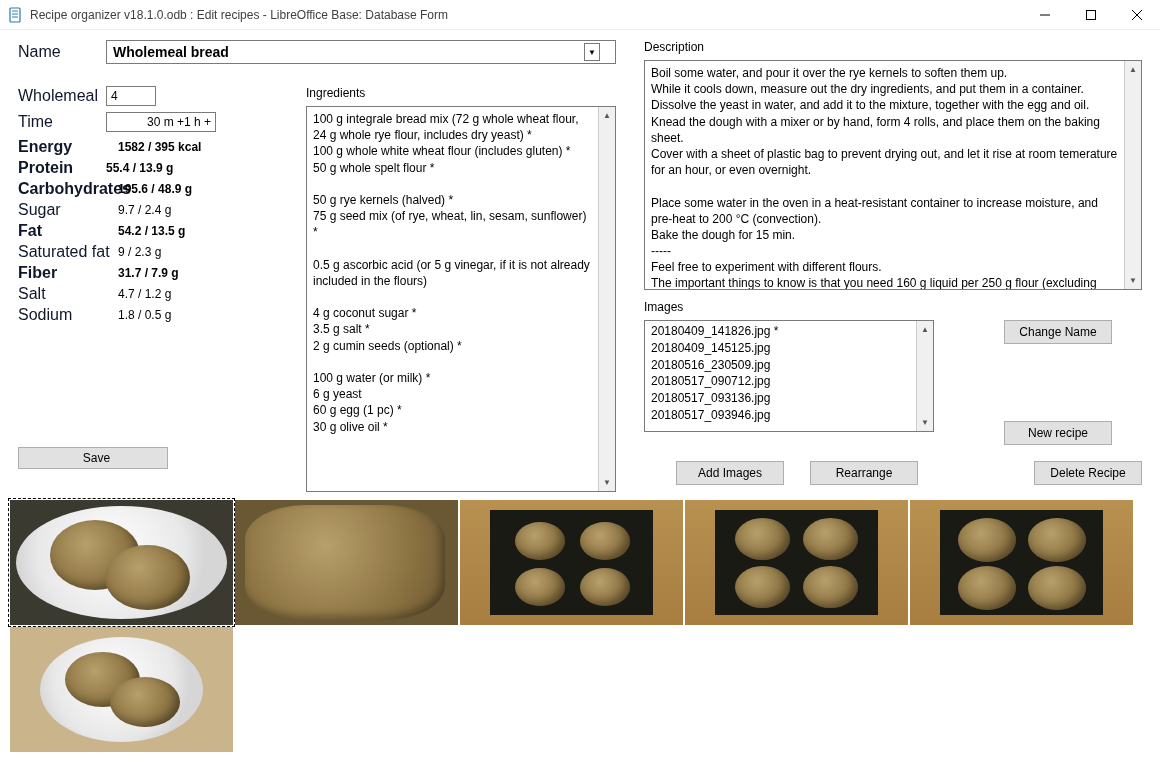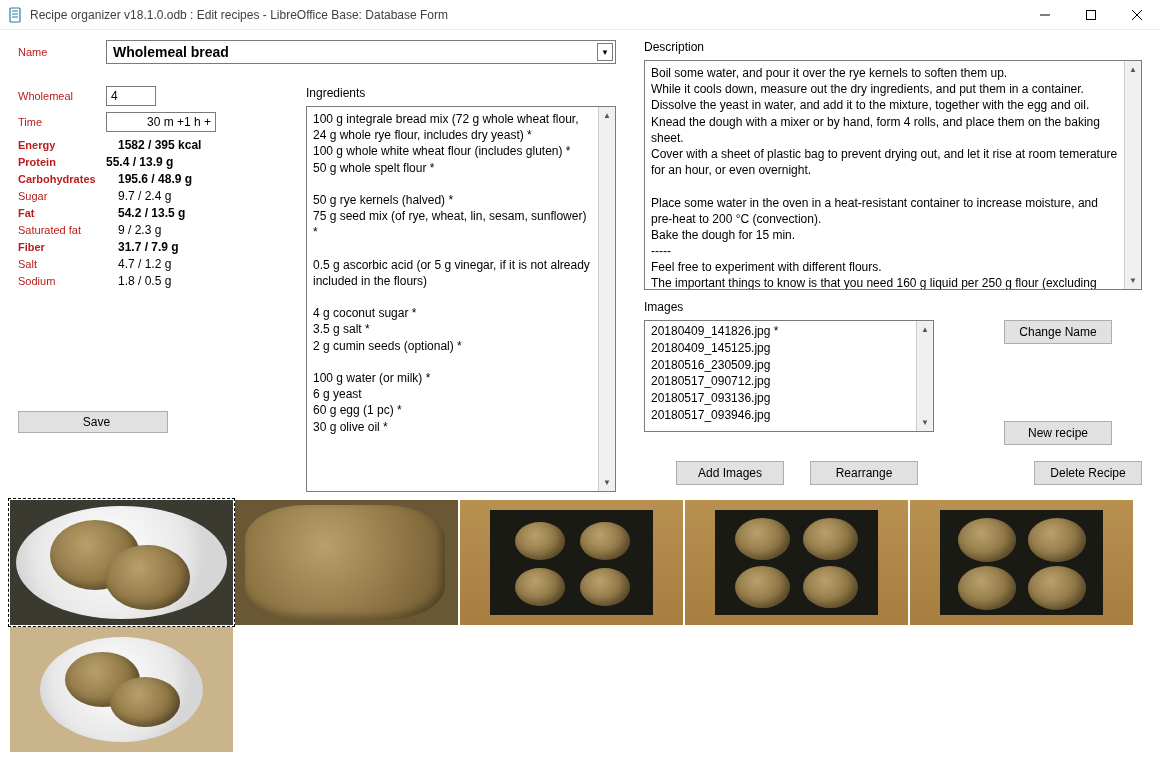--- a/index.html
+++ b/index.html
@@ -33,30 +33,30 @@
 .content {
   display: flex;
   padding: 10px 18px 0 18px;
   gap: 28px;
 }
 .col-left { width: 260px; flex-shrink: 0; }
 .col-mid  { width: 310px; flex-shrink: 0; }
 .col-right{ flex: 1; display: flex; flex-direction: column; }
 
 .row { display: flex; align-items: center; margin-bottom: 6px; }
-.lbl { width: 88px; font-size: 11px; color: #b91c1c; }
+.lbl { width: 88px; font-size: 16px; color: #0f172a; }
 .val { font-size: 12px; }
 .bold { font-weight: 700; }
 
 .name-row { display:flex; align-items:center; margin-bottom: 22px; }
 .name-row .lbl { width: 88px; }
 .name-combo {
   flex:1; border:1px solid #7a7a7a; height:24px;
   display:flex; align-items:center; justify-content:space-between;
-  padding: 0 2px 0 6px; font-weight: 700; font-size: 14px;
+  padding: 0 15px 0 6px; font-weight: 700; font-size: 14px;
 }
 .name-combo .caret {
   width: 16px; height: 18px; border:1px solid #7a7a7a;
   display:flex;align-items:center;justify-content:center;font-size:8px;
 }
 
 .portions-input, .time-input {
   border:1px solid #7a7a7a; height:20px; padding:0 4px; font-size:12px;
   font-family: inherit;
 }

